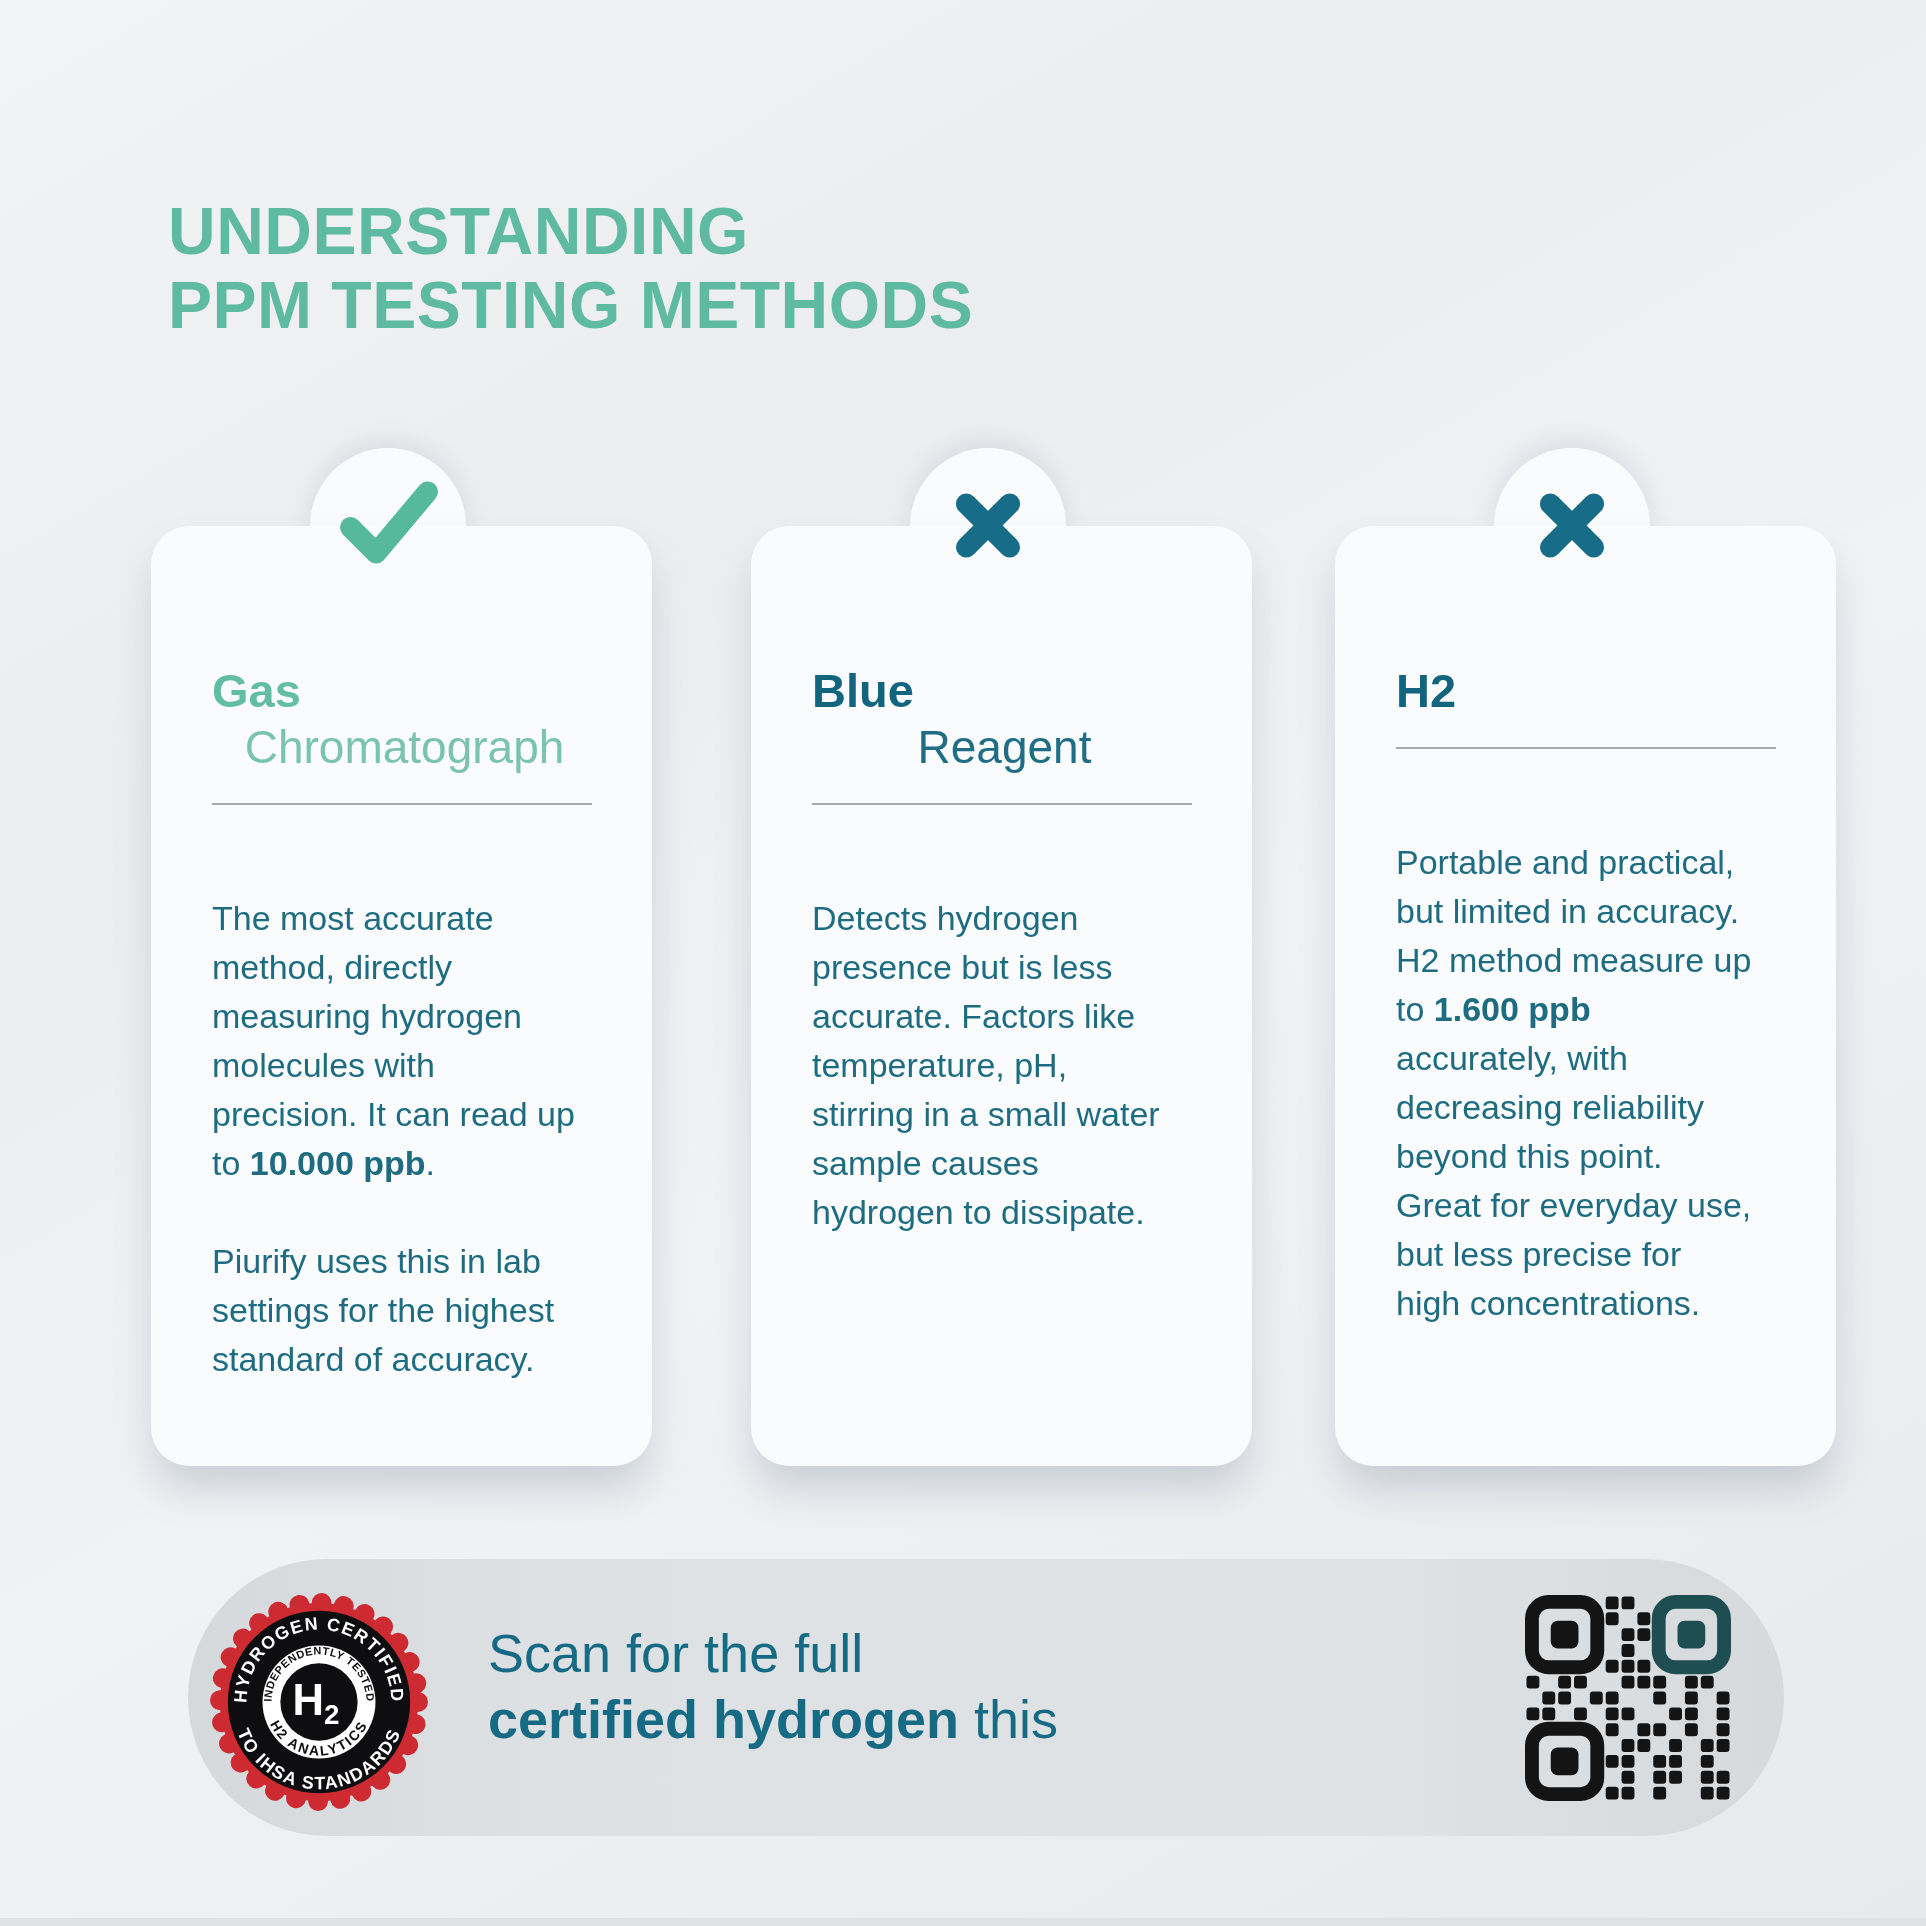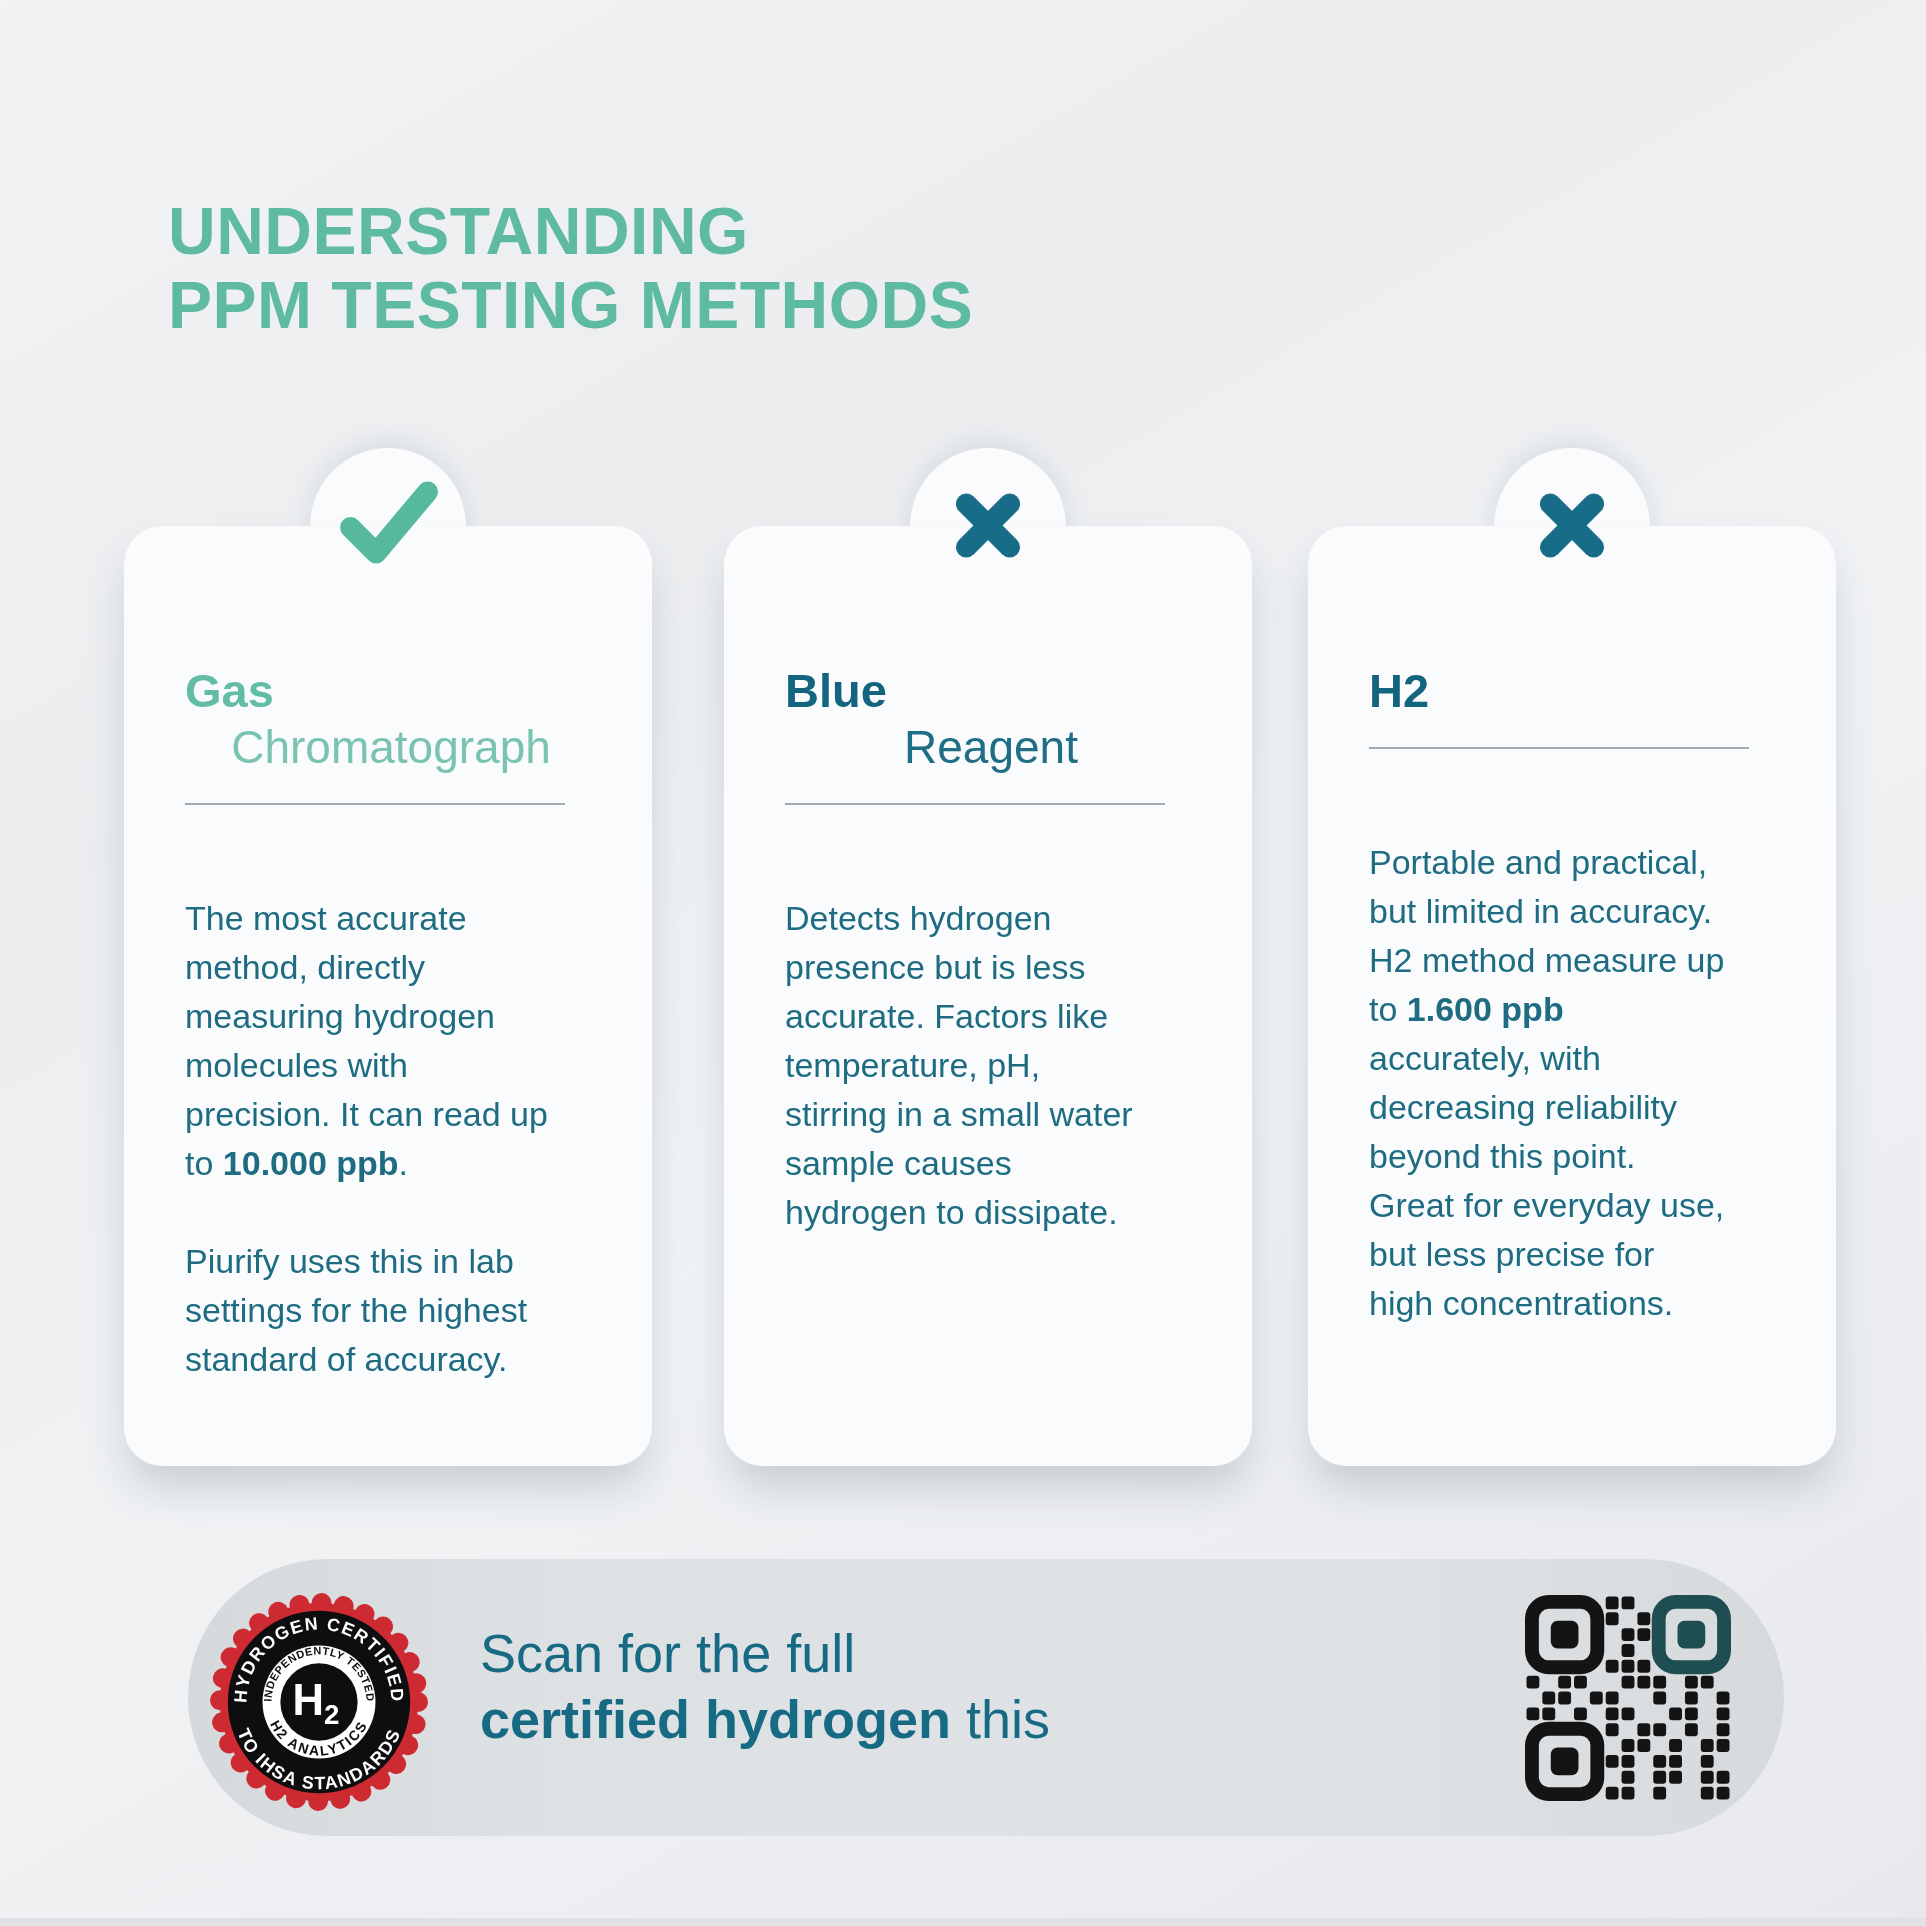--- a/index.html
+++ b/index.html
@@ -20,20 +20,21 @@
   .card-1{left:124px;} .card-2{left:724px;} .card-3{left:1308px;}
   .bump{
     position:absolute;top:-78px;left:50%;margin-left:-78px;
     width:156px;height:156px;border-radius:50%;background:#fafbfc;
     box-shadow:0 -6px 22px rgba(128,140,155,.18);
   }
   .card-inner{
     position:absolute;inset:0;z-index:1;background:#fafbfc;border-radius:38px;
     box-shadow:0 26px 42px -6px rgba(122,134,148,.33);
     padding:137px 55px 0 61px;
+    margin-left:27px;
   }
   .card-icon{position:absolute;left:50%;transform:translateX(-50%);z-index:3;}
   .card-icon.check{top:-50px;}
   .card-icon.cross{top:-38px;}
   .card-title{font-size:47px;font-weight:700;line-height:56px;margin:0;}
   .card-sub{font-size:46px;font-weight:400;line-height:56px;text-align:center;}
   .card-1 .card-title{color:#63bda5;}
   .card-1 .card-sub{color:#7ac4af;}
   .card-2 .card-title,.card-3 .card-title{color:#13647f;}
   .card-2 .card-sub,.card-3 .card-sub{color:#206e85;}
@@ -41,21 +42,21 @@
   .card-body{margin-top:89px;font-size:34px;line-height:49px;color:#1e6c81;white-space:pre-line;}
   .card-body p{margin:0;}
   .card-body p + p{margin-top:49px;}
   .card-body .b{font-weight:700;}
   
   .pill{
     position:absolute;left:188px;top:1559px;width:1596px;height:277px;border-radius:139px;
     background:linear-gradient(90deg,#d6d9dc 0%,#dee1e4 22%,#e0e3e6 72%,#d7dadd 100%);
   }
   .badge{position:absolute;left:22px;top:34px;width:218px;height:218px;}
-  .cta{position:absolute;left:292px;top:61px;font-size:54px;line-height:66px;color:#176a84;}
+  .cta{position:absolute;left:300px;top:61px;font-size:54px;line-height:66px;color:#176a84;}
   .cta .bold{font-weight:700;}
   .qr{position:absolute;left:1337px;top:36px;width:206px;height:206px;}
 </style>
 </head>
 <body>
 
 <div class="canvas">
 
   <h1 class="title">
     <span>UNDERSTANDING</span><br>

